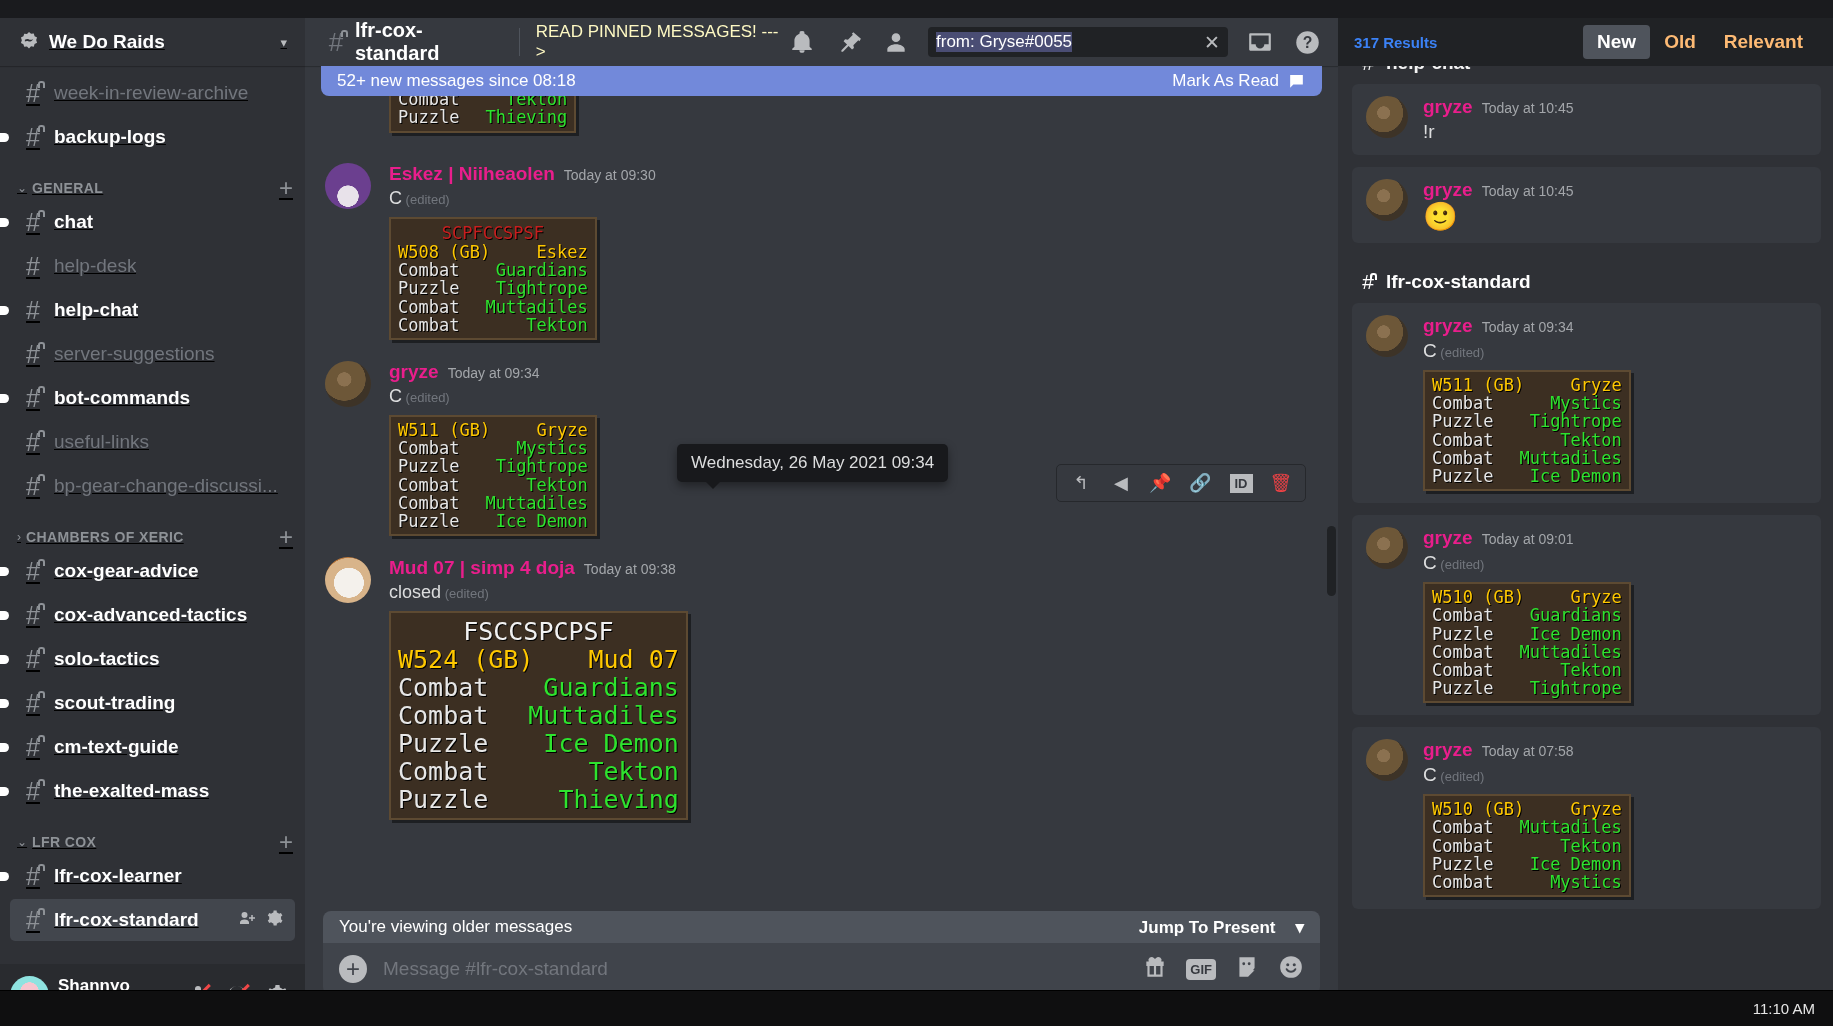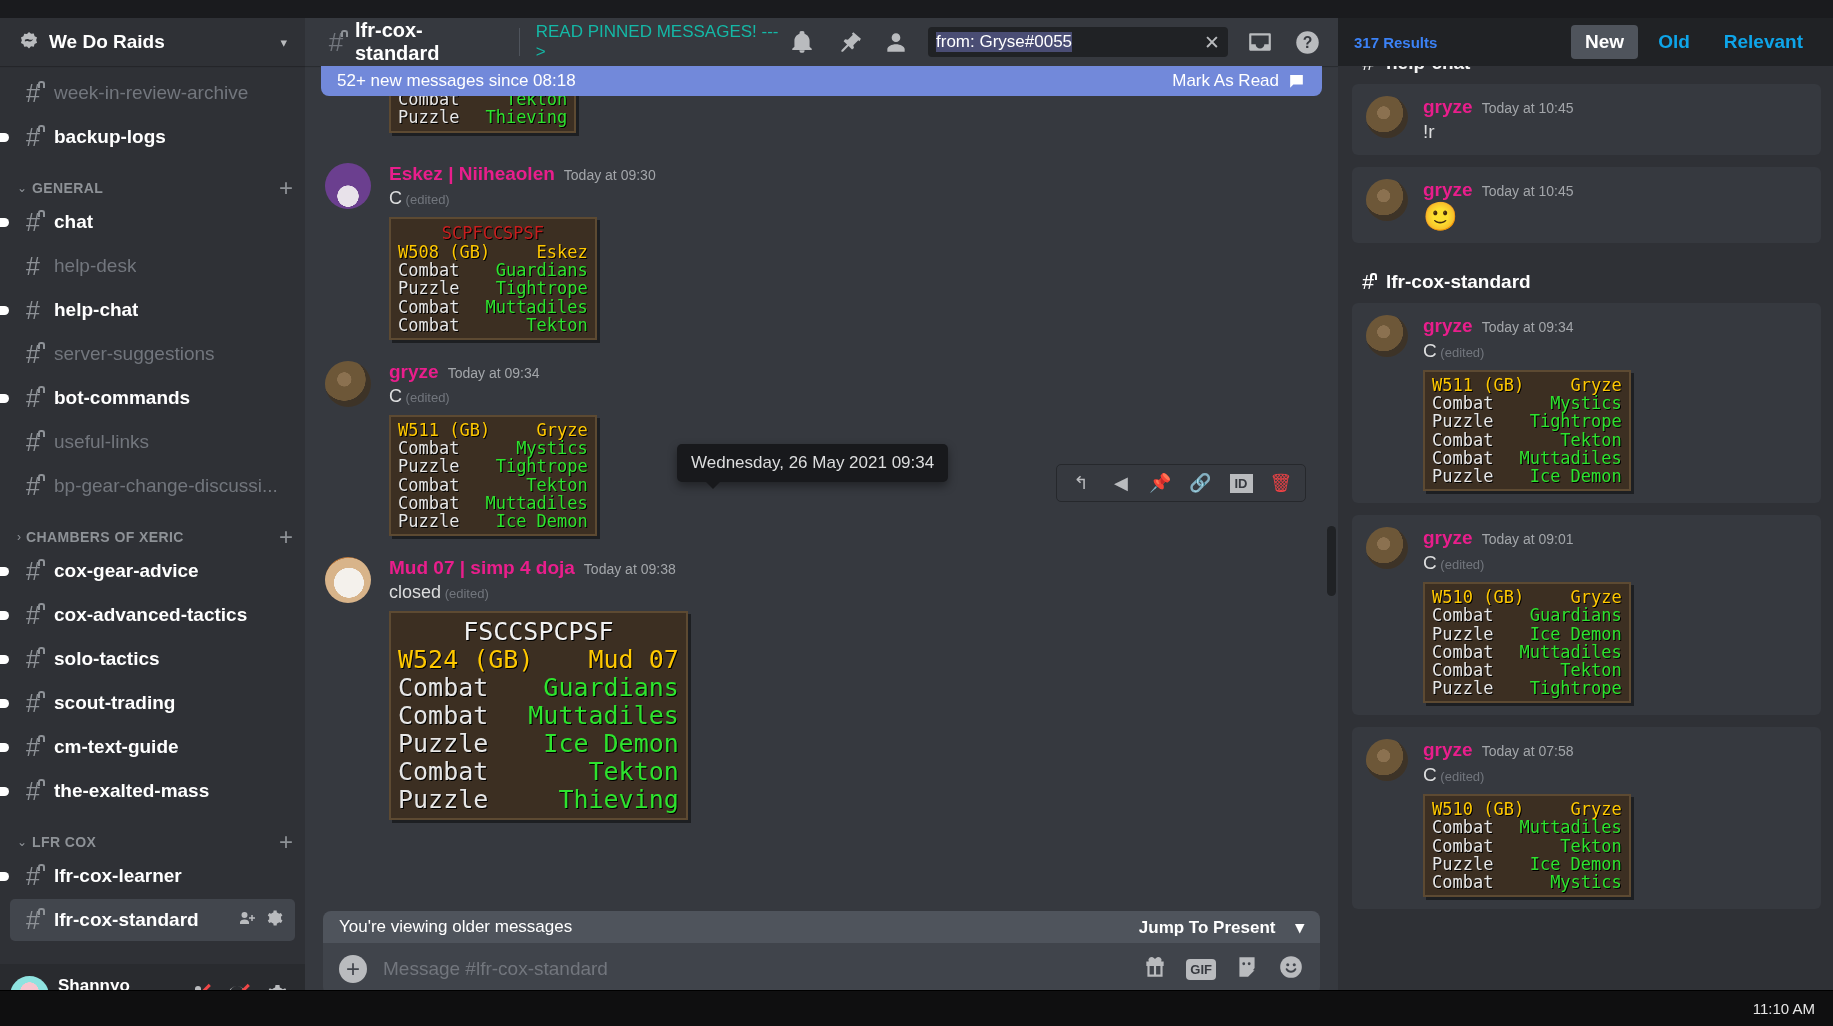--- a/index.html
+++ b/index.html
@@ -18,20 +18,21 @@
   }
   .top-strip { height: 18px; background: #1a1b1e; width: 100%; flex: none; }
   .body-row { flex: 1; display: flex; min-height: 0; position: relative; }
 
   
   .sidebar {
     width: 305px; flex: none;
     background: #2f3136;
     display: flex; flex-direction: column;
     position: relative;
+    text-decoration: underline;
   }
   .server-header {
     height: 48px; flex: none;
     display: flex; align-items: center;
     padding: 0 18px;
     box-shadow: 0 1px 0 rgba(4,4,5,.2), 0 1.5px 0 rgba(6,6,7,.05);
     cursor: pointer;
   }
   .server-badge {
     width: 22px; height: 22px; flex: none; margin-right: 9px;
@@ -133,21 +134,21 @@
   }
   .chan-header {
     height: 48px; flex: none; display: flex; align-items: center;
     padding: 0 10px 0 18px;
     box-shadow: 0 1px 0 rgba(4,4,5,.2), 0 1.5px 0 rgba(6,6,7,.05);
     z-index: 5; background: #36393f;
   }
   .chan-header .hash { font-size: 26px; color: #72767d; margin-right: 6px; }
   .chan-header-name { color: #fff; font-weight: bold; font-size: 20px; }
   .hdr-divider { width: 1px; height: 28px; background: #4f545c; margin: 0 16px; }
-  .chan-topic { color: #14b8a6; font-size: 17px; }
+  .chan-topic { color: #fef9c3; font-size: 17px; }
   .hdr-right { margin-left: auto; display: flex; align-items: center; gap: 5px; }
   .hdr-icon {
     width: 42px; height: 42px; display: flex; align-items: center;
     justify-content: center; cursor: pointer; color: #b9bbbe;
   }
   .search-box {
     width: 300px; height: 30px; background: #202225; border-radius: 4px;
     display: flex; align-items: center; padding: 0 8px; margin: 0 6px;
   }
   .search-val {
@@ -263,23 +264,23 @@
   
   .results {
     width: 495px; flex: none; background: #2f3136;
     display: flex; flex-direction: column; position: relative;
   }
   .results-head {
     height: 48px; flex: none; display: flex; align-items: center;
     background: #202225; padding: 0 16px;
   }
   .results-count { color: #3b82f6; font-weight: bold; font-size: 15px; }
-  .results-tabs { margin-left: auto; display: flex; gap: 6px; }
+  .results-tabs { margin-left: auto; display: flex; }
   .rtab {
-    font-size: 19px; color: #0ea5e9; padding: 6px 14px; border-radius: 4px;
+    font-size: 19px; color: #fdba74; padding: 6px 14px; border-radius: 4px;
     cursor: pointer; font-weight: 600;
   }
   .rtab.active { background: #4f545c; color: #fff; }
   .results-body { flex: 1; overflow: hidden; padding: 0 12px 0 14px; position: relative; }
   .result-chan {
     color: #fff; font-weight: bold; font-size: 19px;
     display: flex; align-items: center; gap: 8px; padding: 16px 6px 10px 6px;
   }
   .result-chan .hash { font-size: 21px; width: 20px; height: 20px; line-height: 20px; margin:0; color:#fff; }
   .result-chan .hash .lockdot { border-color: #fff; }

